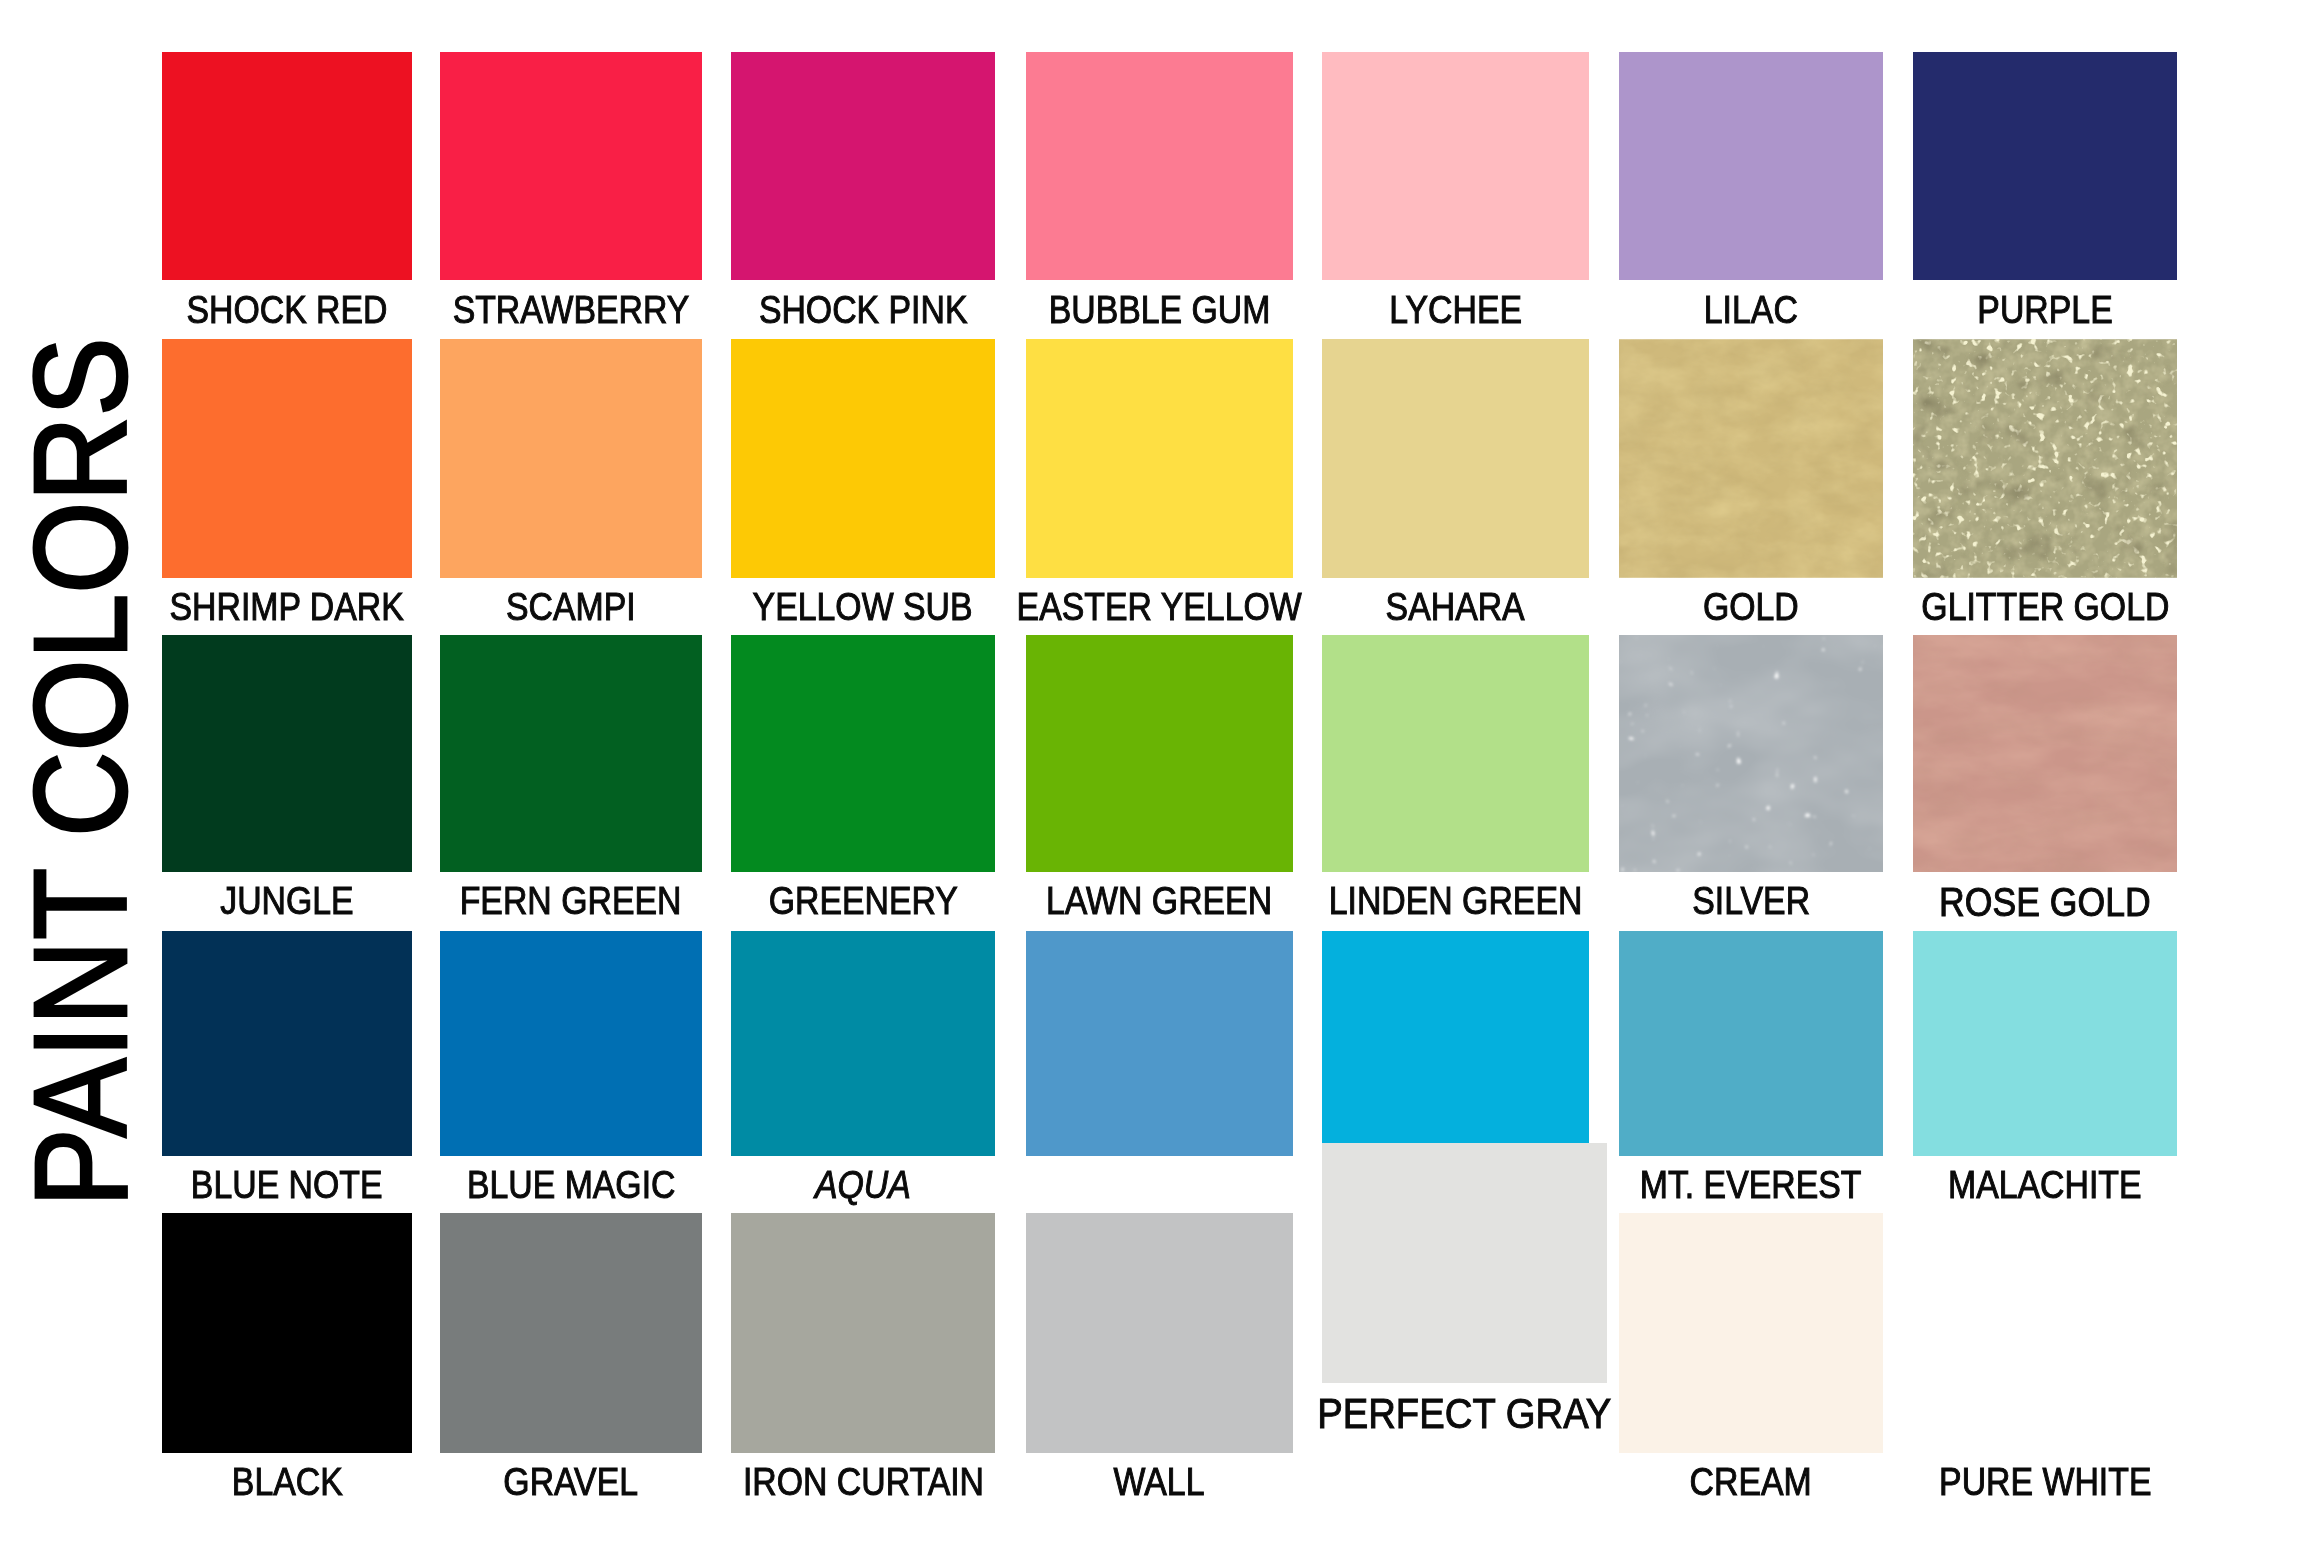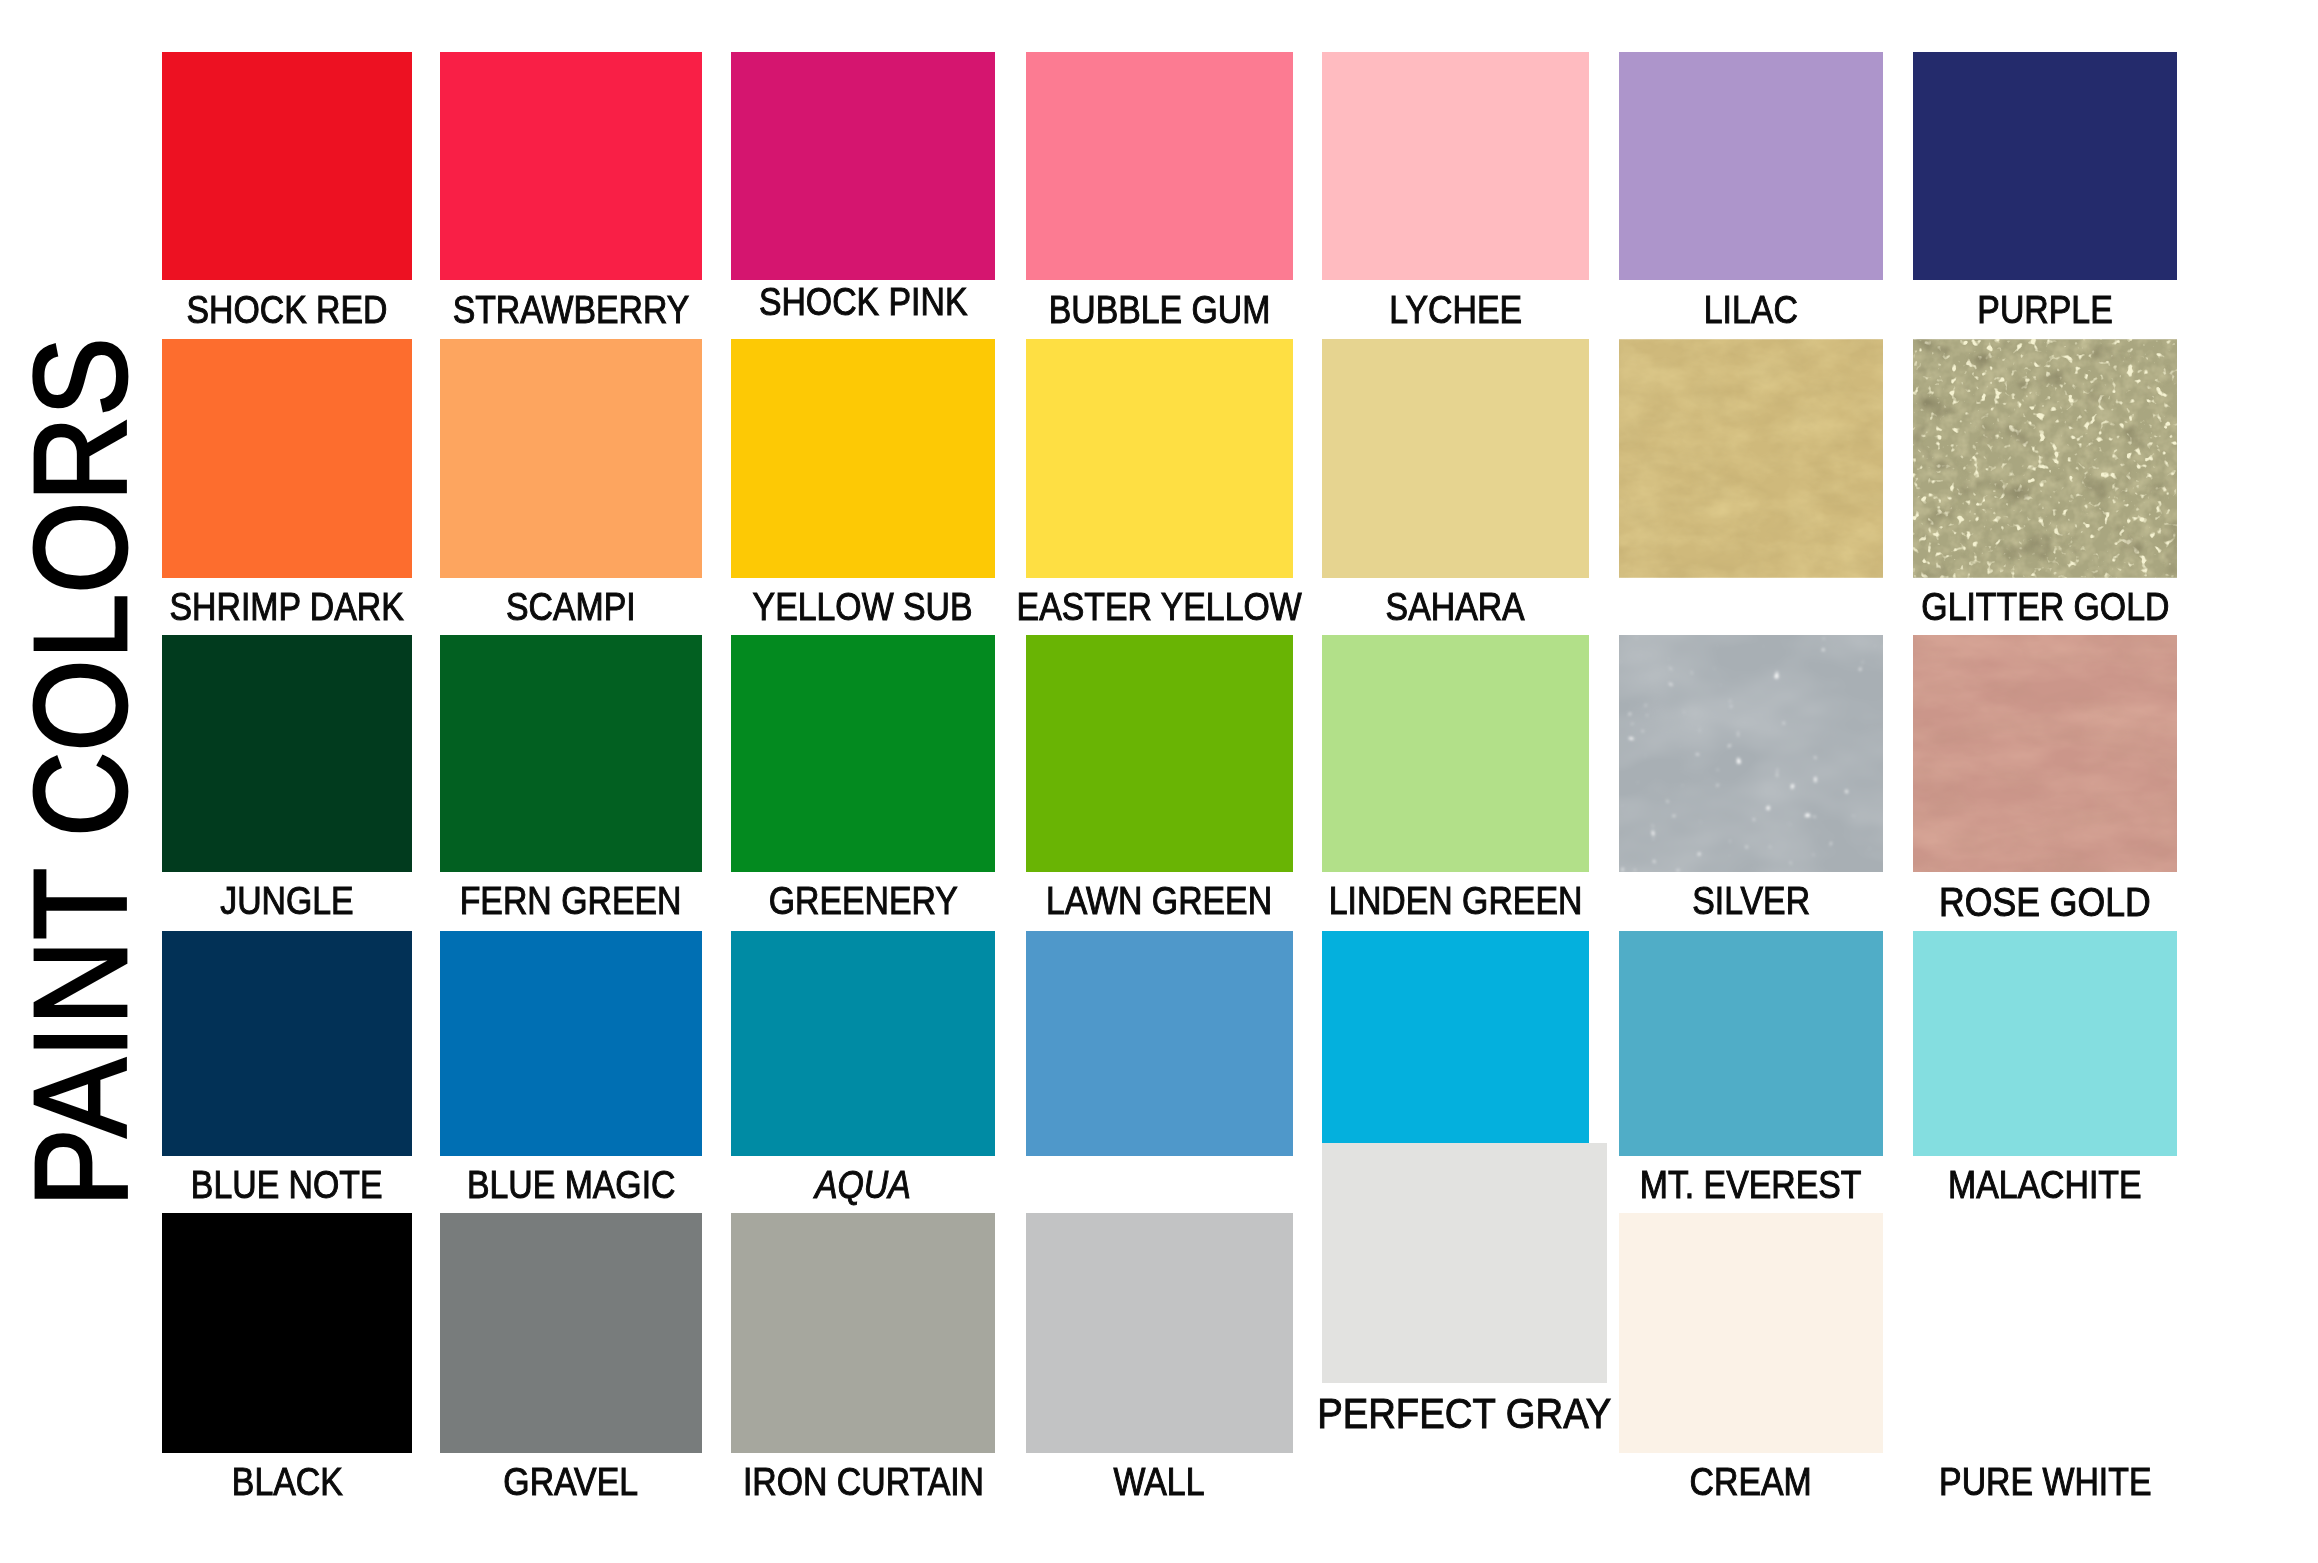--- a/index.html
+++ b/index.html
@@ -118,21 +118,21 @@
   <div class="cell" style="left:162px;top:52px;width:250px;height:228px;">
     <div class="chip" style="height: 228px; background-color: rgb(237, 17, 34);"></div>
     <div class="label" style="top:239px;"><span class="ltxt">SHOCK RED</span></div>
   </div>
   <div class="cell" style="left:440px;top:52px;width:262px;height:228px;">
     <div class="chip" style="height: 228px; background-color: rgb(249, 31, 70);"></div>
     <div class="label" style="top:239px;"><span class="ltxt">STRAWBERRY</span></div>
   </div>
   <div class="cell" style="left:731px;top:52px;width:264px;height:228px;">
     <div class="chip" style="height: 228px; background-color: rgb(213, 21, 111);"></div>
-    <div class="label" style="top:231px;"><span class="ltxt">SHOCK PINK</span></div>
+    <div class="label" style="top:239px;"><span class="ltxt">SHOCK PINK</span></div>
   </div>
   <div class="cell" style="left:1026px;top:52px;width:267px;height:228px;">
     <div class="chip" style="height: 228px; background-color: rgb(252, 123, 146);"></div>
     <div class="label" style="top:239px;"><span class="ltxt">BUBBLE GUM</span></div>
   </div>
   <div class="cell" style="left:1322px;top:52px;width:267px;height:228px;">
     <div class="chip" style="height: 228px; background-color: rgb(255, 187, 192);"></div>
     <div class="label" style="top:239px;"><span class="ltxt">LYCHEE</span></div>
   </div>
   <div class="cell" style="left:1619px;top:52px;width:264px;height:228px;">
@@ -160,20 +160,21 @@
     <div class="label" style="top:249px;"><span class="ltxt">EASTER YELLOW</span></div>
   </div>
   <div class="cell" style="left:1322px;top:339px;width:267px;height:239px;">
     <div class="chip" style="height: 239px; background-color: rgb(230, 212, 144);"></div>
     <div class="label" style="top:249px;"><span class="ltxt">SAHARA</span></div>
   </div>
   <div class="cell" style="left:1619px;top:339px;width:264px;height:239px;">
     <svg class="chip" width="264" height="239" viewBox="0 0 342 309">
         <rect width="342" height="309" filter="url(#tex-gold)" fill="#cfb97b"></rect>
       </svg>
+    <div class="label" style="top:249px;"><span class="ltxt">GOLD</span></div>
   </div>
   <div class="cell" style="left:1913px;top:339px;width:264px;height:239px;">
     <svg class="chip" width="264" height="239" viewBox="0 0 342 309">
         <rect width="342" height="309" filter="url(#tex-glitter)" fill="#a9a680"></rect>
       </svg>
     <div class="label" style="top:249px;"><span class="ltxt">GLITTER GOLD</span></div>
   </div>
   <div class="cell" style="left:162px;top:635px;width:250px;height:237px;">
     <div class="chip" style="height: 237px; background-color: rgb(1, 59, 30);"></div>
     <div class="label" style="top:247px;"><span class="ltxt">JUNGLE</span></div>

